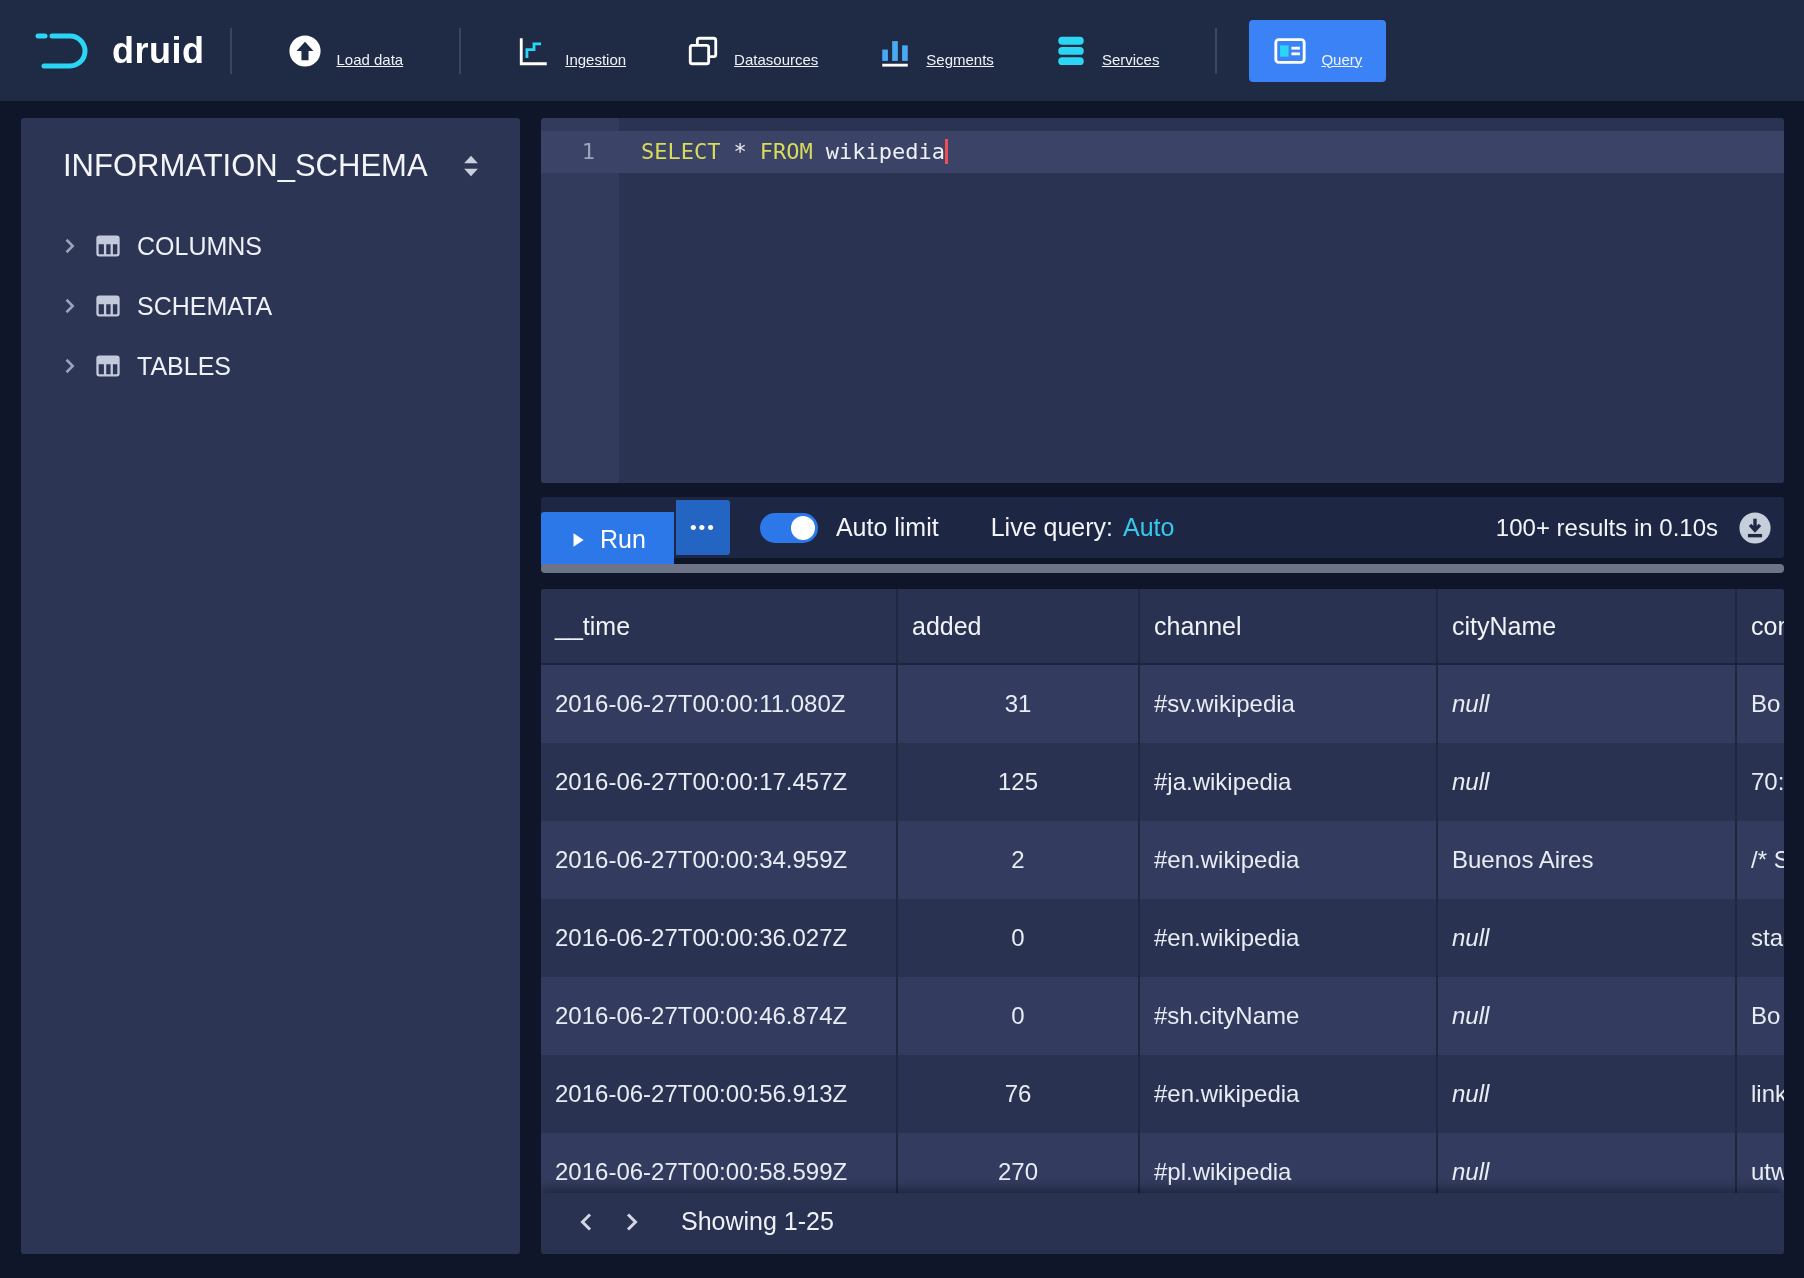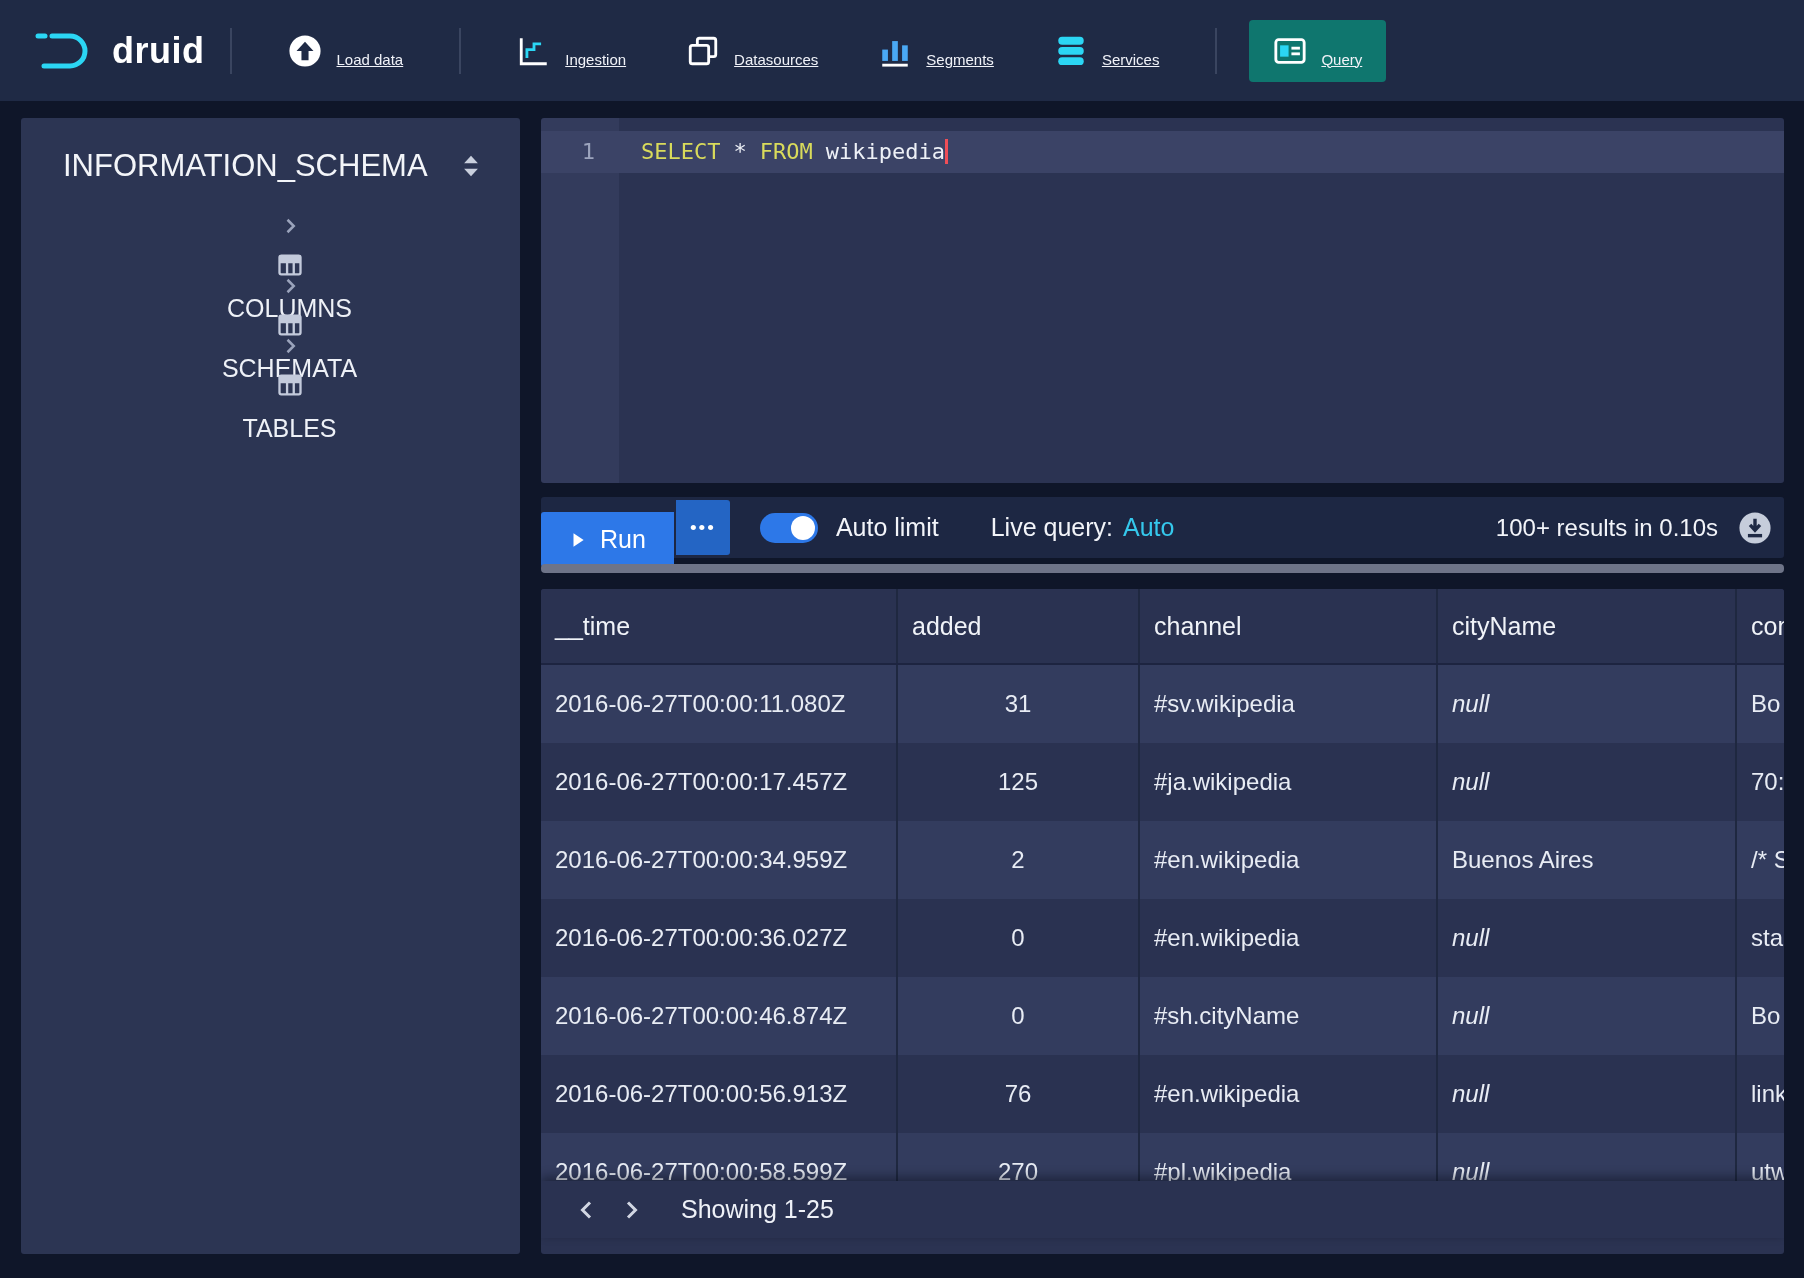--- a/index.html
+++ b/index.html
@@ -20,21 +20,21 @@
   .logo-text { font-size:36px; font-weight:600; letter-spacing:.5px; color:#ffffff; }
   .vdiv { width:2px; height:46px; background:#3a4560; margin:0 26px; }
   .nav { display:flex; align-items:center; }
   .nav-item {
     display:flex; align-items:flex-end; gap:14px;
     padding:14px 24px; margin:0 6px;
     font-size:15px; color:#f0f2f8; border-radius:4px; cursor:pointer;
     white-space:nowrap;
     text-decoration:underline;
   }
-  .nav-item.active { background:#0f766e; }
+  .nav-item.active { background:#3b82f6; }
   .nav-ic { display:flex; align-items:center; }
 
   
   .content {
     display:flex; gap:21px;
     padding:17px 20px 24px 21px;
     height:1177px;
   }
 
   
@@ -45,21 +45,21 @@
   }
   .sidebar-head {
     display:flex; align-items:center; justify-content:space-between;
     padding:30px 34px 18px 42px;
   }
   .sidebar-title { font-size:31px; color:#f3f5f9; }
   .sort-btn { cursor:pointer; display:flex; padding:4px; }
   .tree { padding-top:14px; }
   .tree-item {
     height:60px; display:flex; align-items:center;
-    padding-left:38px; gap:15px; font-size:25px; cursor:pointer;flex-direction:column;
+    padding-left:38px; gap:15px; font-size:25px; cursor:pointer;
   }
   .tree-caret, .tree-table-ic { display:flex; align-items:center; }
 
   
   .main { flex:1; min-width:0; display:flex; flex-direction:column; }
 
   
   .editor {
     height:365px; border-radius:3px; overflow:hidden;
     display:flex; flex-direction:column; cursor:text;
@@ -142,21 +142,21 @@
   }
   .thead-row .cell { font-size:25px; color:#f0f3f8; }
   .drow { height:78px; }
   .drow.odd  { background:#333c5e; }
   .drow.even { background:#2a3251; }
   .cell.num { justify-content:center; }
   .cell-null { font-style:italic; color:#d6daea; }
 
   
   .rfooter {
-    position:absolute; left:0; right:0; bottom:16px; height:57px;
+    position:absolute; left:0; right:0; bottom:4px; height:57px;
     background:#2a3251; box-shadow:0 -4px 10px rgba(5,9,20,.45);
     display:flex; align-items:center; padding-left:24px;
   }
   .page-btn {
     width:44px; height:44px; background:none; border:none; cursor:pointer;
     display:flex; align-items:center; justify-content:center; border-radius:3px;
   }
   .showing { margin-left:28px; font-size:25px; color:#eef1f7; }
 </style>
 </head>

